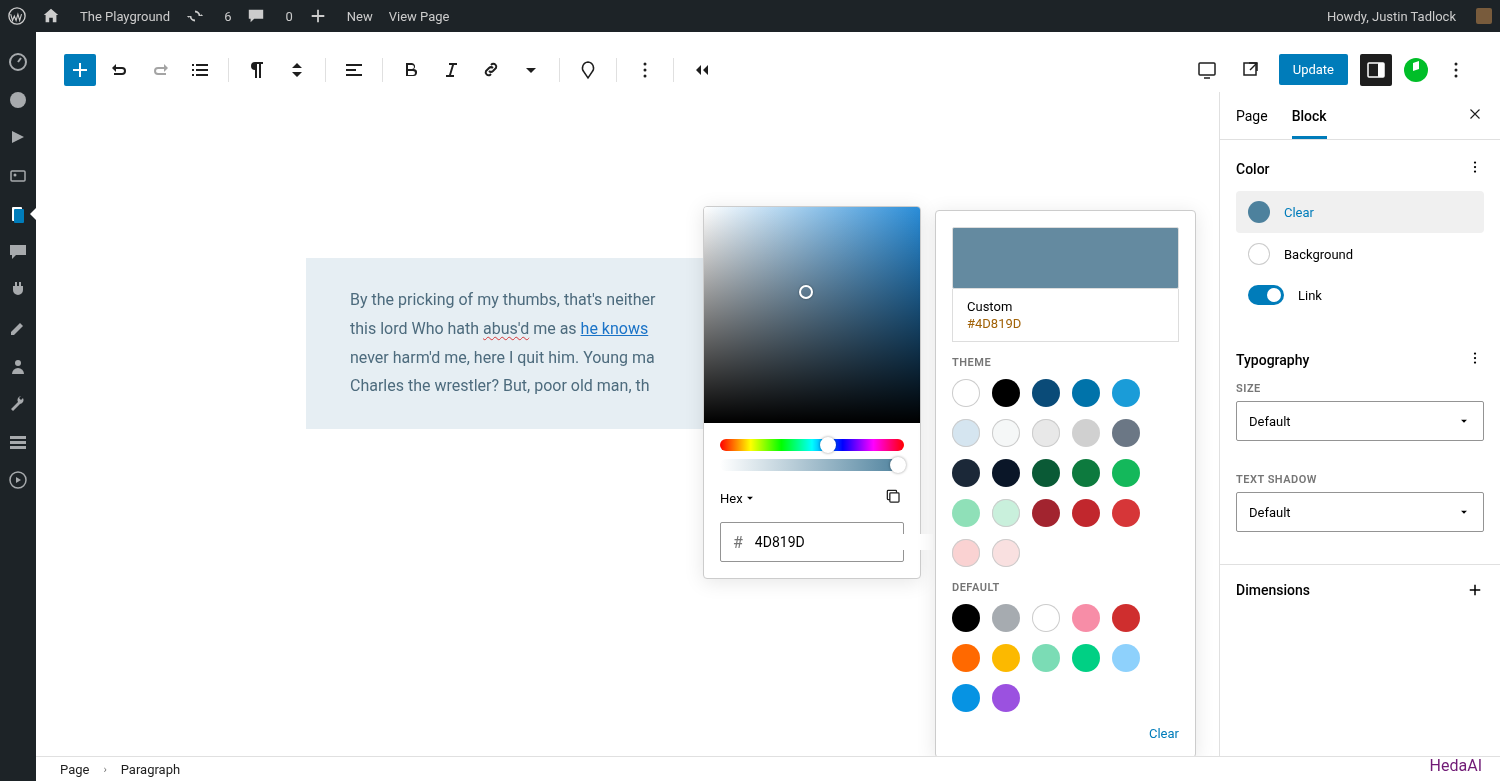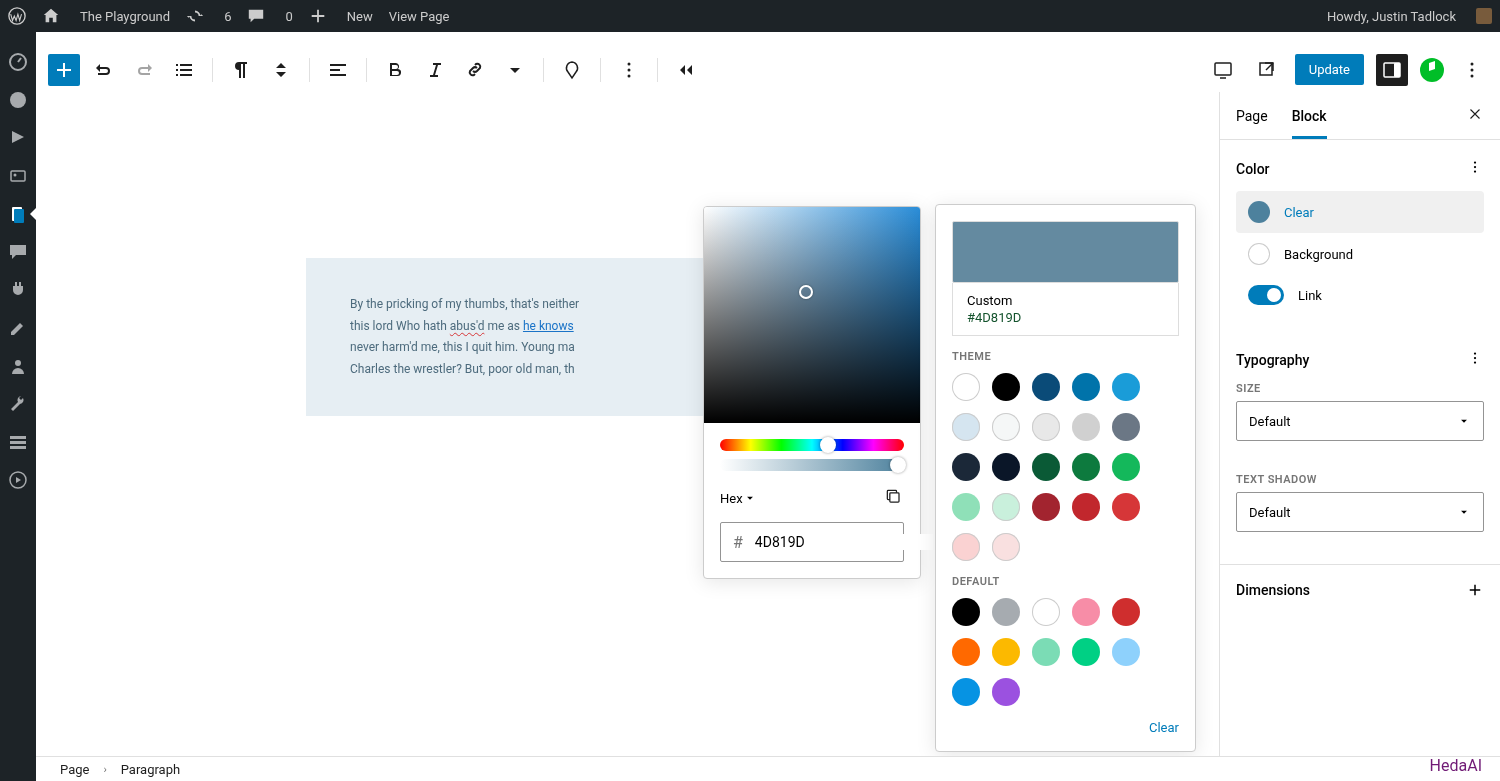--- a/index.html
+++ b/index.html
@@ -13,56 +13,56 @@
 .avatar-sm { width: 16px; height: 16px; background: #785b3c; border-radius: 2px; }
 
 
 .admin-menu { position: absolute; left: 0; top: 32px; bottom: 0; width: 36px; background: #1d2327; display: flex; flex-direction: column; align-items: center; padding-top: 20px; gap: 18px; }
 .admin-menu-item { width: 20px; height: 20px; display: flex; align-items: center; justify-content: center; color: #a7aaad; cursor: pointer; }
 .admin-menu-item.active { color: #fff; position: relative; }
 .admin-menu-item.active::after { content: ''; position: absolute; right: -8px; top: 50%; transform: translateY(-50%); border: 6px solid transparent; border-right-color: #fff; }
 .admin-menu-item svg { width: 20px; height: 20px; fill: currentColor; }
 
 
-.editor-header { position: absolute; left: 36px; right: 0; top: 32px; height: 76px; background: #fff; border-bottom: 1px solid #e0e0e0; display: flex; align-items: center; padding: 0 12px; justify-content: space-between; }
+.editor-header { position: absolute; left: 36px; right: 0; top: 32px; height: 76px; background: #fff; border-bottom: 1px solid #e0e0e0; display: flex; align-items: center; padding: 0 28px; justify-content: space-between; }
 .editor-header-left { display: flex; align-items: center; gap: 8px; }
 .editor-header-right { display: flex; align-items: center; gap: 12px; }
 .add-block-btn { width: 32px; height: 32px; background: #007cba; border-radius: 2px; display: flex; align-items: center; justify-content: center; color: #fff; cursor: pointer; }
 .tool-btn { width: 32px; height: 32px; display: flex; align-items: center; justify-content: center; color: #1e1e1e; cursor: pointer; border-radius: 2px; }
 .tool-btn svg { width: 24px; height: 24px; fill: currentColor; }
 .tool-btn.dark { background: #1e1e1e; color: #fff; }
 .divider { width: 1px; height: 24px; background: #e0e0e0; margin: 0 4px; }
 .update-btn { background: #007cba; color: #fff; border: none; padding: 8px 14px; border-radius: 2px; font-size: 13px; cursor: pointer; }
 .jetpack { width: 24px; height: 24px; background: #00be28; border-radius: 50%; position: relative; }
 .jetpack::after { content: ''; position: absolute; left: 9px; top: 4px; width: 6px; height: 8px; background: #fff; transform: skewY(-20deg); }
 
 
 .canvas { position: absolute; left: 36px; right: 281px; top: 92px; bottom: 25px; background: #fff; overflow: hidden; }
-.content-block { position: absolute; left: 270px; top: 166px; width: 610px; background: #e6eef3; padding: 36px 44px; font-size: 12px; line-height: 1.8; color: #4d6b7d; }
+.content-block { position: absolute; left: 270px; top: 166px; width: 610px; background: #e6eef3; padding: 28px 44px; font-size: 16px; line-height: 1.8; color: #4d6b7d; }
 .content-block a { color: #1a73c7; text-decoration: underline; }
 .spell { text-decoration: underline wavy #d63638; text-decoration-thickness: 1px; text-underline-offset: 2px; }
 
 
 .picker { position: absolute; left: 667px; top: 114px; width: 218px; background: #fff; border: 1px solid #ccc; border-radius: 4px; box-shadow: 0 3px 20px rgba(0,0,0,.1); padding: 0; }
 .sat-box { height: 216px; background: linear-gradient(to bottom, transparent, #000), linear-gradient(to right, #fff, #2a8dd8); position: relative; border-radius: 3px 3px 0 0; }
 .sat-cursor { position: absolute; left: 95px; top: 78px; width: 14px; height: 14px; border: 2px solid #fff; border-radius: 50%; box-shadow: 0 0 2px rgba(0,0,0,.5); }
 .hue-bar { margin: 16px 16px 8px; height: 12px; border-radius: 10px; background: linear-gradient(to right, #f00, #ff0, #0f0, #0ff, #00f, #f0f, #f00); position: relative; }
 .hue-bar .hcursor { position: absolute; left: 100px; top: -2px; width: 16px; height: 16px; background: #fff; border-radius: 50%; box-shadow: 0 0 3px rgba(0,0,0,.4); border: 4px solid #fff; box-sizing: border-box; }
 .alpha-bar { margin: 0 16px 16px; height: 12px; border-radius: 10px; background: linear-gradient(to right, rgba(77,129,157,0), #4d819d); position: relative; }
 .alpha-bar .hcursor { position: absolute; right: -2px; top: -2px; width: 16px; height: 16px; background: #fff; border-radius: 50%; box-shadow: 0 0 3px rgba(0,0,0,.4); border: 4px solid #fff; }
 .picker-row { display: flex; align-items: center; justify-content: space-between; padding: 0 16px 12px; font-size: 13px; }
 .hex-input-wrap { margin: 0 16px 16px; border: 1px solid #949494; border-radius: 2px; display: flex; align-items: center; height: 40px; }
 .hex-input-wrap .hash { padding: 0 12px; color: #757575; }
 .hex-input-wrap input { border: none; outline: none; font-size: 14px; flex: 1; }
 
 
-.swatches { position: absolute; left: 899px; top: 112px; width: 261px; background: #fff; border: 1px solid #ccc; border-radius: 4px; box-shadow: 0 3px 20px rgba(0,0,0,.1); padding: 16px; }
+.swatches { position: absolute; left: 899px; top: 118px; width: 261px; background: #fff; border: 1px solid #ccc; border-radius: 4px; box-shadow: 0 3px 20px rgba(0,0,0,.1); padding: 16px; }
 .swatch-preview { height: 62px; background: #648aa0; border: 1px solid #ddd; border-radius: 2px; }
 .swatch-info { border: 1px solid #ddd; border-top: none; padding: 10px 14px; font-size: 13px; margin-bottom: 14px; }
-.swatch-info .sub { color: #14532d; margin-top: 2px; }
+.swatch-info .sub { color: #a16207; margin-top: 2px; }
 .swatch-hdr { font-size: 11px; font-weight: 600; color: #757575; letter-spacing: .5px; margin: 6px 0 10px; }
 .swatch-grid { display: flex; flex-wrap: wrap; gap: 12px; margin-bottom: 14px; }
 .sw { width: 28px; height: 28px; border-radius: 50%; cursor: pointer; }
 .sw.border { box-shadow: inset 0 0 0 1px #ccc; }
 .clear-link { text-align: right; color: #007cba; font-size: 13px; cursor: pointer; }
 
 
 .sidebar { position: absolute; right: 0; top: 92px; bottom: 25px; width: 281px; border-left: 1px solid #e0e0e0; background: #fff; overflow-y: auto; }
 .sb-tabs { display: flex; border-bottom: 1px solid #e0e0e0; padding: 0 16px; align-items: center; height: 48px; justify-content: space-between; }
 .sb-tabs-left { display: flex; gap: 24px; }
@@ -314,21 +314,21 @@
           <circle cx="12" cy="18" r="1.5"></circle>
         </svg>
       </div>
   </div>
 </div>
 
 <div class="canvas">
   <div class="content-block">
     <span>By the pricking of my thumbs, that's neither</span><br>
     <span>this lord Who hath </span><span class="spell">abus'd</span><span> me as </span><a href="#">he knows </a><br>
-    <span>never harm'd me, this I quit him. Young ma</span><br>
+    <span>never harm'd me, here I quit him. Young ma</span><br>
     <span>Charles the wrestler? But, poor old man, th</span>
   </div>
 
   <div class="picker">
     <div class="sat-box">
         <div class="sat-cursor"></div>
       </div>
     <div class="hue-bar">
         <div class="hcursor"></div>
       </div>

